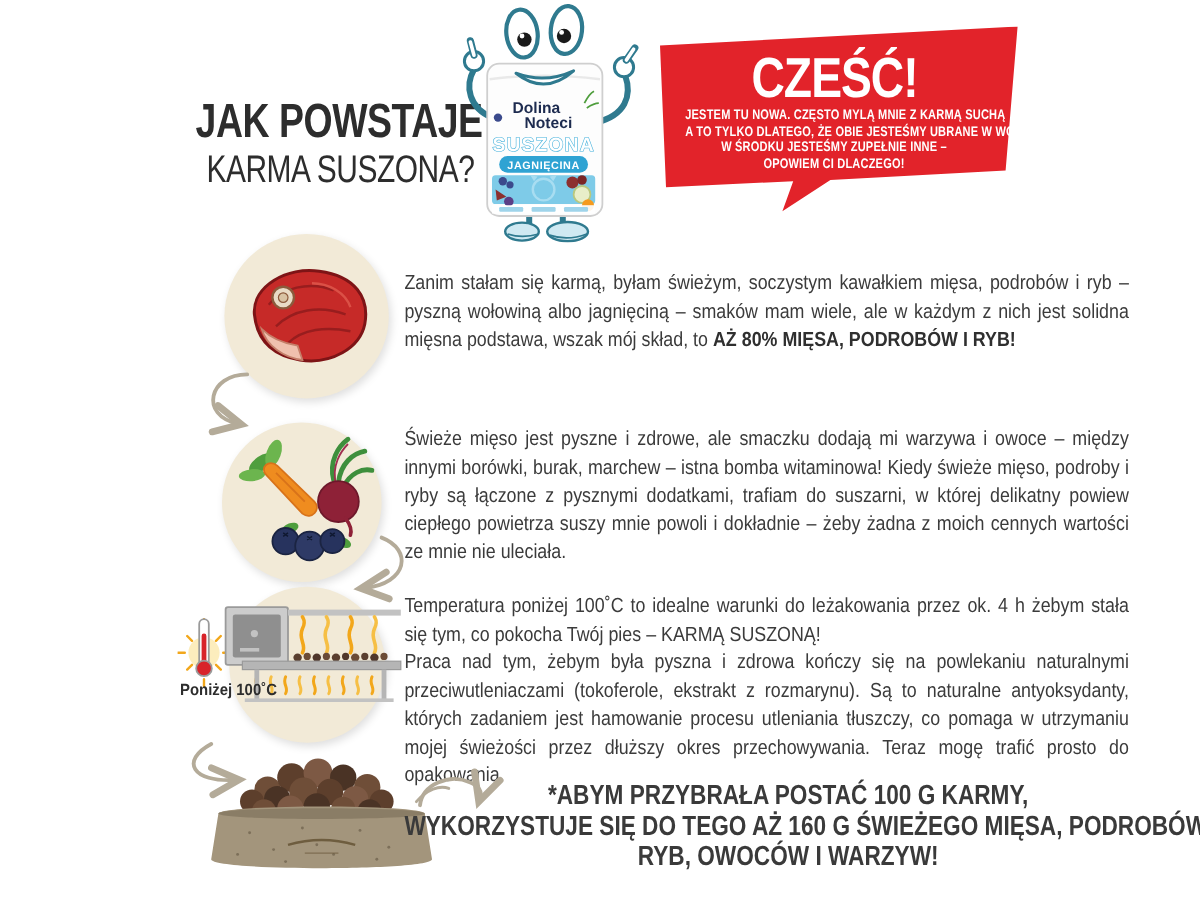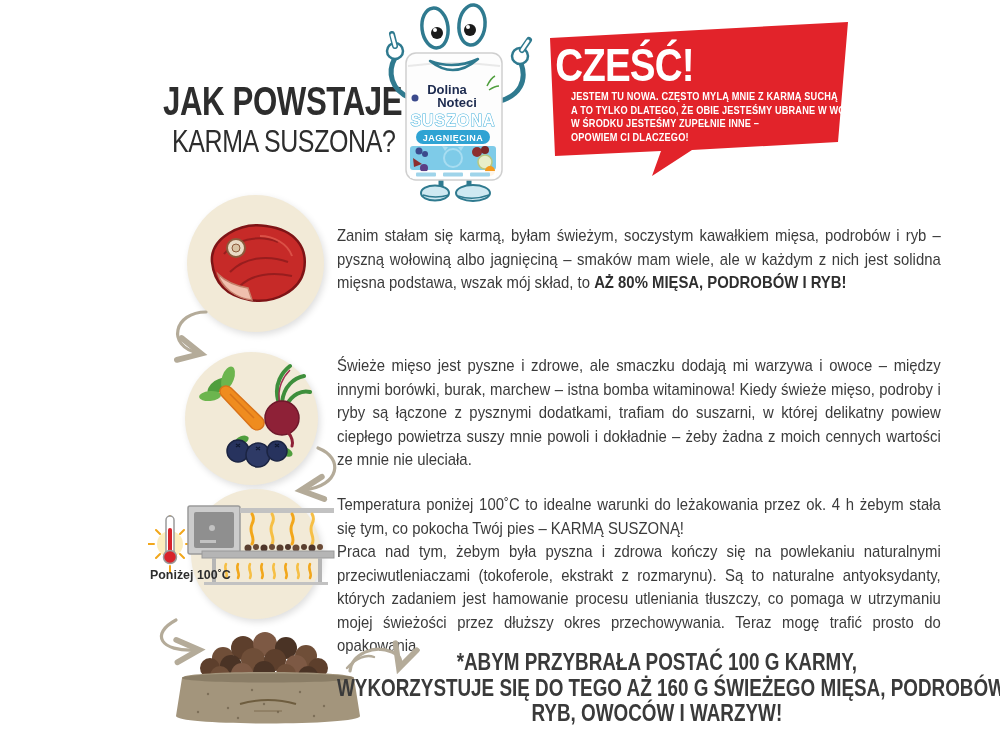--- a/index.html
+++ b/index.html
@@ -5,21 +5,21 @@
   html,body{margin:0;padding:0;background:#fff;}
   .canvas{position:relative;width:1000px;height:750px;background:#ffffff;overflow:hidden;
           font-family:"Liberation Sans",sans-serif;color:#3b3b3b;}
   
   .title{position:absolute;left:163px;top:80px;color:#2d2d2d;}
   .title .t1{font-size:40px;font-weight:700;letter-spacing:-.5px;transform:scaleX(.78);transform-origin:left top;white-space:nowrap;line-height:42px;}
   .title .t2{font-size:32px;font-weight:400;letter-spacing:-.5px;transform:scaleX(.78);transform-origin:left top;white-space:nowrap;line-height:34px;margin-left:9px;margin-top:2px;}
   
   .bubble{position:absolute;left:540px;top:22px;width:310px;height:170px;}
   .bubble svg{position:absolute;left:0;top:0;}
-  .bubble-text{position:absolute;left:0;top:20px;width:310px;text-align:left;color:#fff;}
+  .bubble-text{position:absolute;left:0;top:20px;width:310px;text-align:center;color:#fff;}
   .bubble-headline{display:inline-block;font-size:47px;font-weight:700;transform:scaleX(.82);letter-spacing:-1px;line-height:46px;}
   .bubble-lines{transform:scaleX(.8);transform-origin:50% 50%;margin-top:2px;}
   .bubble-lines div{white-space:nowrap;font-size:11.5px;font-weight:700;line-height:13.5px;letter-spacing:.2px;}
   
   .circle{position:absolute;border-radius:50%;background:#f2ead7;box-shadow:2px 3px 7px rgba(0,0,0,.13);}
   .c1{left:187px;top:195px;width:137px;height:137px;}
   .c2{left:185px;top:352px;width:133px;height:133px;}
   .c3{left:191px;top:489px;width:130px;height:130px;}
   .step-icon{position:absolute;}
   

